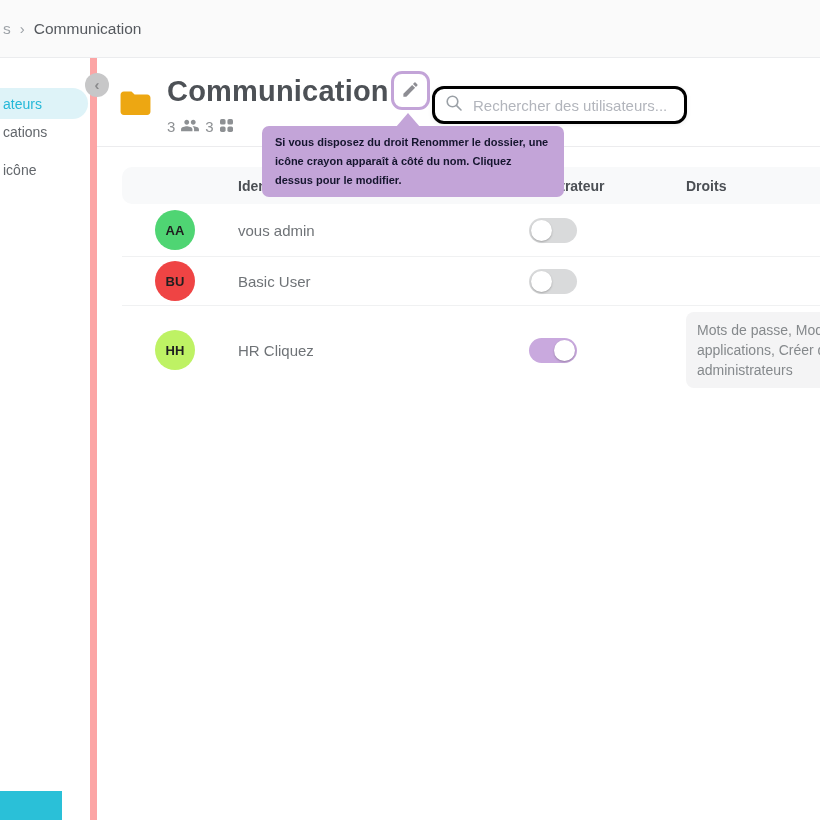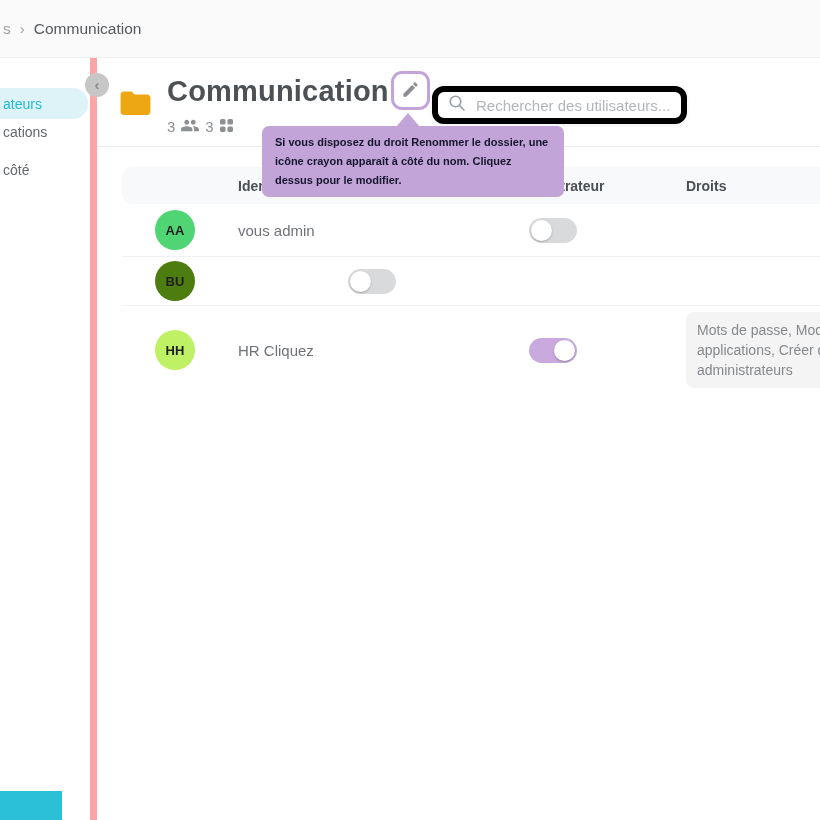--- a/index.html
+++ b/index.html
@@ -38,21 +38,21 @@
   .main { position: absolute; left: 97px; top: 58px; width: 723px; height: 762px; }
   .folder-ic { position: absolute; left: 22px; top: 31px; }
   .page-title { position: absolute; left: 70px; top: 17px; font-size: 29px;
     font-weight: bold; color: #4d5156; letter-spacing: 0.2px; white-space: nowrap; }
   .edit-btn { position: absolute; left: 294px; top: 13px; width: 39px; height: 39px;
     background: #fff; border: 3px solid #c3a4d8; border-radius: 11px; cursor: pointer;
     display: flex; align-items: center; justify-content: center; }
   .stats { position: absolute; left: 70px; top: 60px; height: 16px; display: flex;
     align-items: center; gap: 6px; color: #8d9093; font-size: 15px; }
   .search-box { position: absolute; left: 335px; top: 28px; width: 255px; height: 38px;
-    background: #fff; border: 6px solid #000000; border-radius: 12px;
+    background: #fff; border: 3px solid #000000; border-radius: 12px;
     box-shadow: 0 1px 5px rgba(0,0,0,0.07); display: flex; align-items: center;
     padding: 0 10px; gap: 10px; }
   .search-box input { border: none; outline: none; flex: 1; font-size: 15px;
     color: #55595e; font-family: "Liberation Sans", sans-serif; background: transparent; }
   .search-box input::placeholder { color: #b2b5bc; }
   .hdr-divider { position: absolute; left: 0; top: 88px; width: 723px; height: 1px;
     background: #ececee; }
 
   
   .table { position: absolute; left: 25px; top: 109px; width: 740px; }
@@ -104,21 +104,21 @@
   </header>
 
   <aside class="sidebar">
     <div class="side-item active">
       <span>ateurs</span>
     </div>
     <div class="side-item it2">
       <span>cations</span>
     </div>
     <div class="side-item it3">
-      <span>côté</span>
+      <span>icône</span>
     </div>
     <div class="sidebar-accent"></div>
   </aside>
 
   <button class="collapse-btn">
     <span>‹</span>
   </button>
 
   <main class="main">
 
@@ -186,22 +186,23 @@
         <div class="knob"></div>
       </div>
     </div>
     <div class="cell c-rights">
       
     </div>
   </div>
 
   <div class="trow">
     <div class="cell c-avatar">
-      <div class="avatar" style="background: #4d7c0f;">BU</div>
-    </div>
+      <div class="avatar" style="background: #ef4444;">BU</div>
+    </div>
+    <div class="cell c-name">Basic User</div>
     <div class="cell c-admin">
       <div class="toggle off">
         <div class="knob"></div>
       </div>
     </div>
     <div class="cell c-rights">
       
     </div>
   </div>
 

